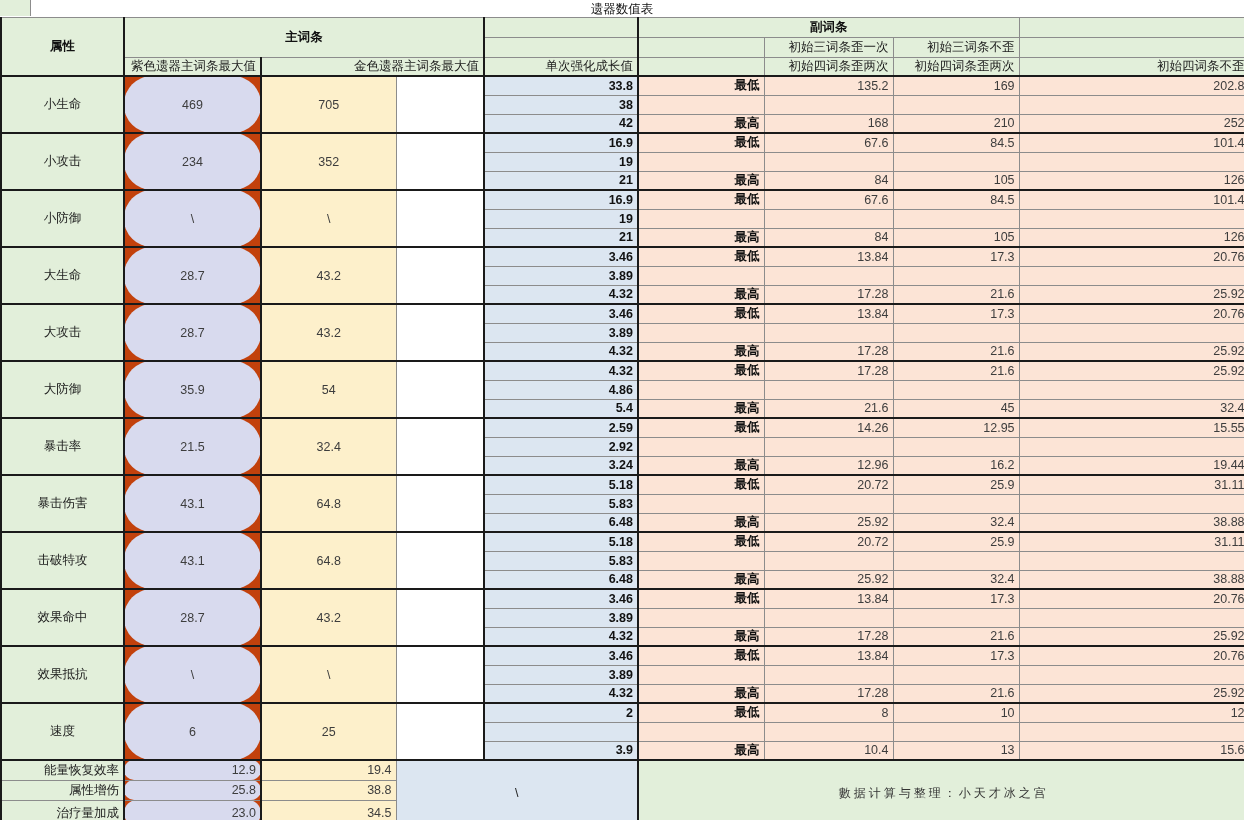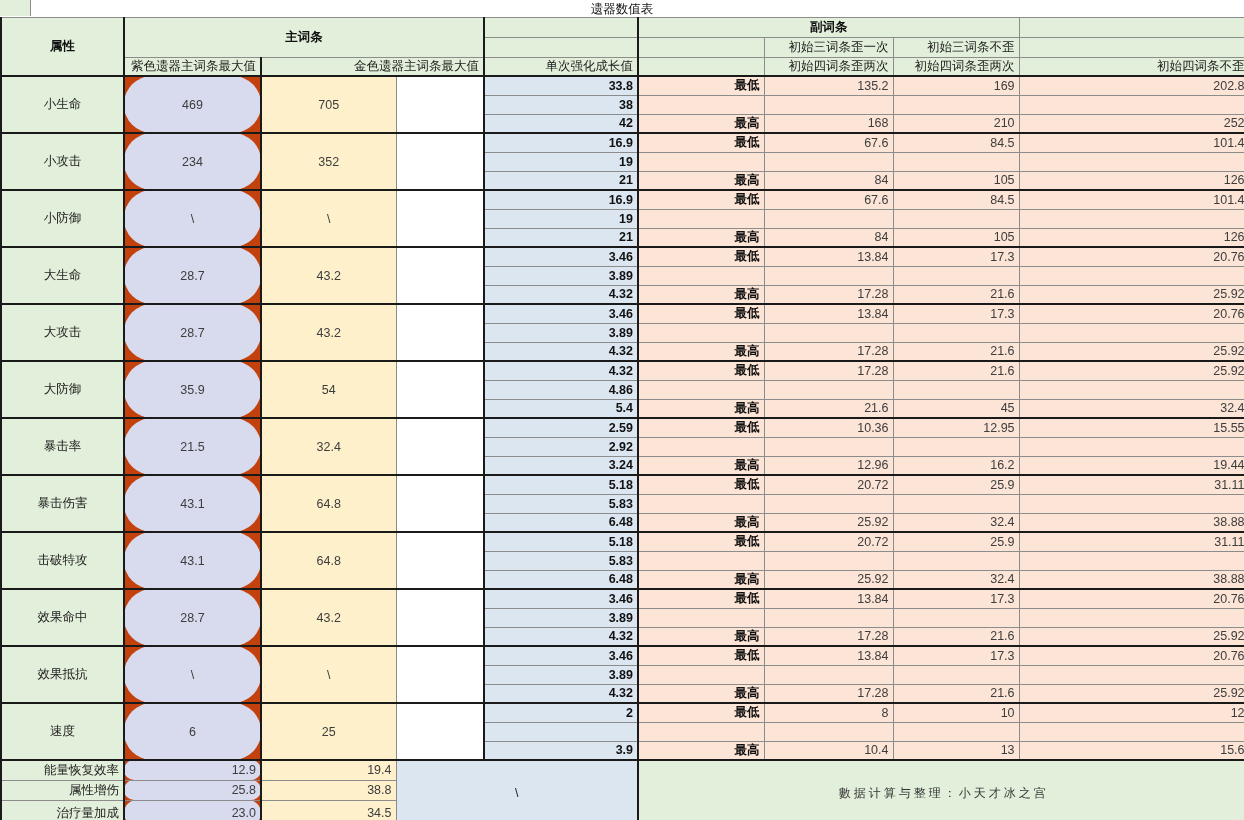--- a/index.html
+++ b/index.html
@@ -221,21 +221,21 @@
           <td class="salmon r num bb2">45</td>
           <td class="salmon r num bb2">32.4</td>
         </tr>
         <tr class="drow">
           <th class="green c bb2" rowspan="3">暴击率</th>
           <td class="purple c num bl2 bb2" rowspan="3">21.5</td>
           <td class="yellow c num bl2 bb2" rowspan="3">32.4</td>
           <td class="white bb2" rowspan="3"></td>
           <td class="blue r b bl2">2.59</td>
           <td class="salmon l b bl2">最低</td>
-          <td class="salmon r num">10.36</td>
+          <td class="salmon r num">14.26</td>
           <td class="salmon r num">12.95</td>
           <td class="salmon r num">15.55</td>
         </tr>
         <tr class="drow">
           <td class="blue r b bl2">2.92</td>
           <td class="salmon l b bl2"></td>
           <td class="salmon r num"></td>
           <td class="salmon r num"></td>
           <td class="salmon r num"></td>
         </tr>

